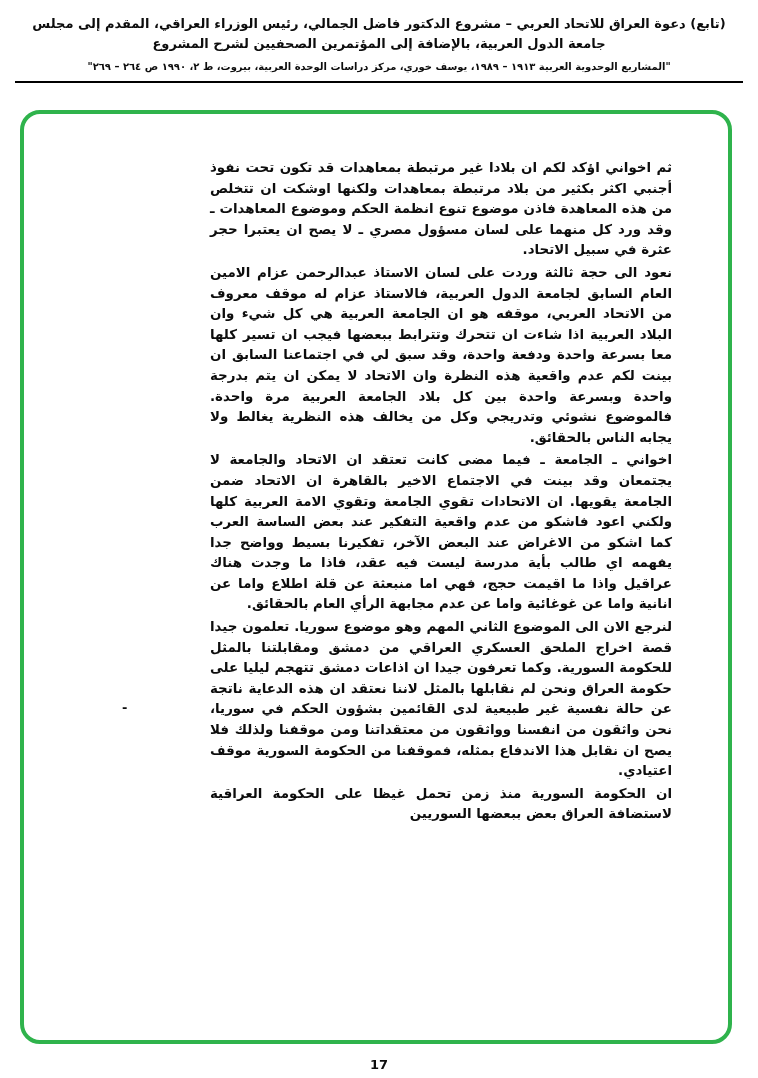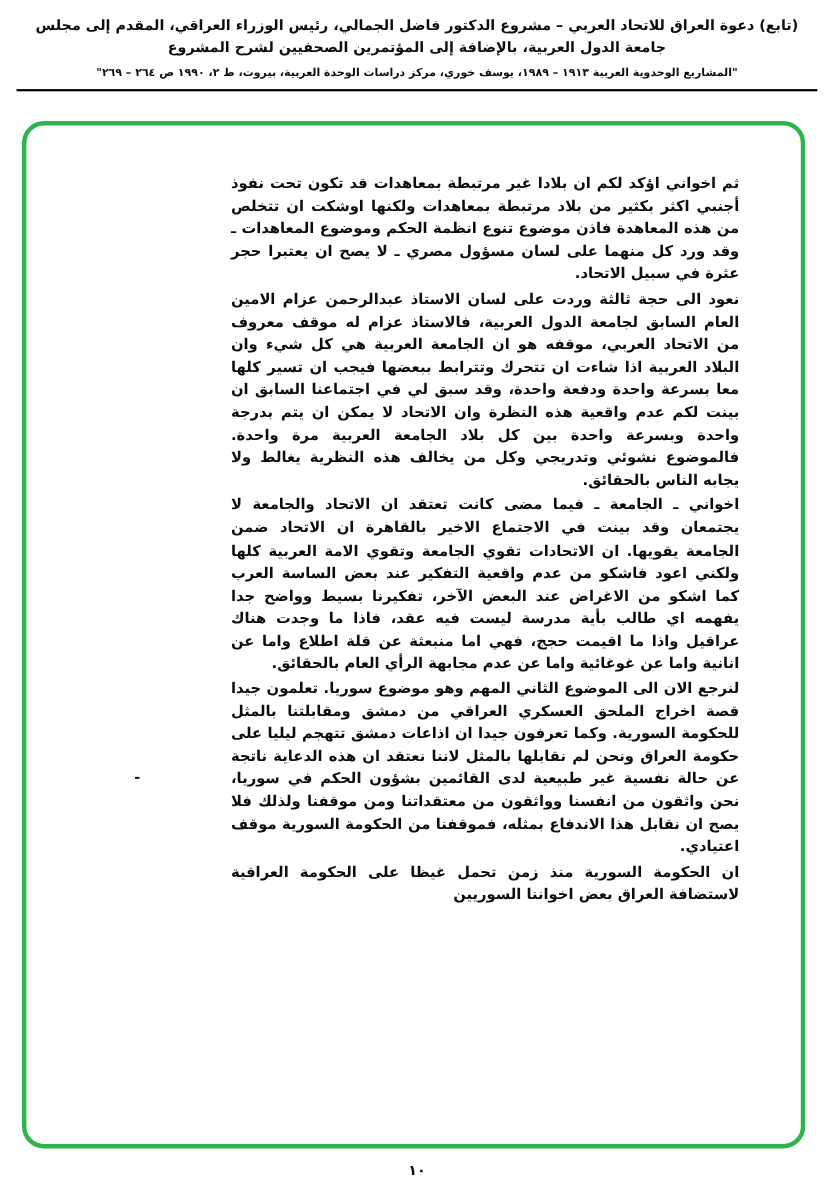--- a/index.html
+++ b/index.html
@@ -46,20 +46,20 @@
 
   <hr class="rule">
 
   <div class="frame" style="border-color: rgb(47, 179, 76);"></div>
 
   <div class="bodytext" lang="ar" dir="rtl">
     <p>ثم اخواني اؤكد لكم ان بلادا غير مرتبطة بمعاهدات قد تكون تحت نفوذ أجنبي اكثر بكثير من بلاد مرتبطة بمعاهدات ولكنها اوشكت ان تتخلص من هذه المعاهدة فاذن موضوع تنوع انظمة الحكم وموضوع المعاهدات ـ وقد ورد كل منهما على لسان مسؤول مصري ـ لا يصح ان يعتبرا حجر عثرة في سبيل الاتحاد.</p>
     <p>نعود الى حجة ثالثة وردت على لسان الاستاذ عبدالرحمن عزام الامين العام السابق لجامعة الدول العربية، فالاستاذ عزام له موقف معروف من الاتحاد العربي، موقفه هو ان الجامعة العربية هي كل شيء وان البلاد العربية اذا شاءت ان تتحرك وتترابط ببعضها فيجب ان تسير كلها معا بسرعة واحدة ودفعة واحدة، وقد سبق لي في اجتماعنا السابق ان بينت لكم عدم واقعية هذه النظرة وان الاتحاد لا يمكن ان يتم بدرجة واحدة وبسرعة واحدة بين كل بلاد الجامعة العربية مرة واحدة. فالموضوع نشوئي وتدريجي وكل من يخالف هذه النظرية يغالط ولا يجابه الناس بالحقائق.</p>
     <p>اخواني ـ الجامعة ـ فيما مضى كانت تعتقد ان الاتحاد والجامعة لا يجتمعان وقد بينت في الاجتماع الاخير بالقاهرة ان الاتحاد ضمن الجامعة يقويها. ان الاتحادات تقوي الجامعة وتقوي الامة العربية كلها ولكني اعود فاشكو من عدم واقعية التفكير عند بعض الساسة العرب كما اشكو من الاغراض عند البعض الآخر، تفكيرنا بسيط وواضح جدا يفهمه اي طالب بأية مدرسة ليست فيه عقد، فاذا ما وجدت هناك عراقيل واذا ما اقيمت حجج، فهي اما منبعثة عن قلة اطلاع واما عن انانية واما عن غوغائية واما عن عدم مجابهة الرأي العام بالحقائق.</p>
     <p>لنرجع الان الى الموضوع الثاني المهم وهو موضوع سوريا. تعلمون جيدا قصة اخراج الملحق العسكري العراقي من دمشق ومقابلتنا بالمثل للحكومة السورية. وكما تعرفون جيدا ان اذاعات دمشق تتهجم ليليا على حكومة العراق ونحن لم نقابلها بالمثل لاننا نعتقد ان هذه الدعاية ناتجة عن حالة نفسية غير طبيعية لدى القائمين بشؤون الحكم في سوريا، نحن واثقون من انفسنا وواثقون من معتقداتنا ومن موقفنا ولذلك فلا يصح ان نقابل هذا الاندفاع بمثله، فموقفنا من الحكومة السورية موقف اعتيادي.</p>
-    <p>ان الحكومة السورية منذ زمن تحمل غيظا على الحكومة العراقية لاستضافة العراق بعض اخواننا السوريين</p>
+    <p>ان الحكومة السورية منذ زمن تحمل غيظا على الحكومة العراقية لاستضافة العراق بعض ببعضها السوريين</p>
   </div>
 
   <div class="stray">-</div>
 
-  <div class="pagenum" lang="ar">١٠</div>
+  <div class="pagenum" lang="ar">17</div>
 
 </div>
 
 </body></html>

